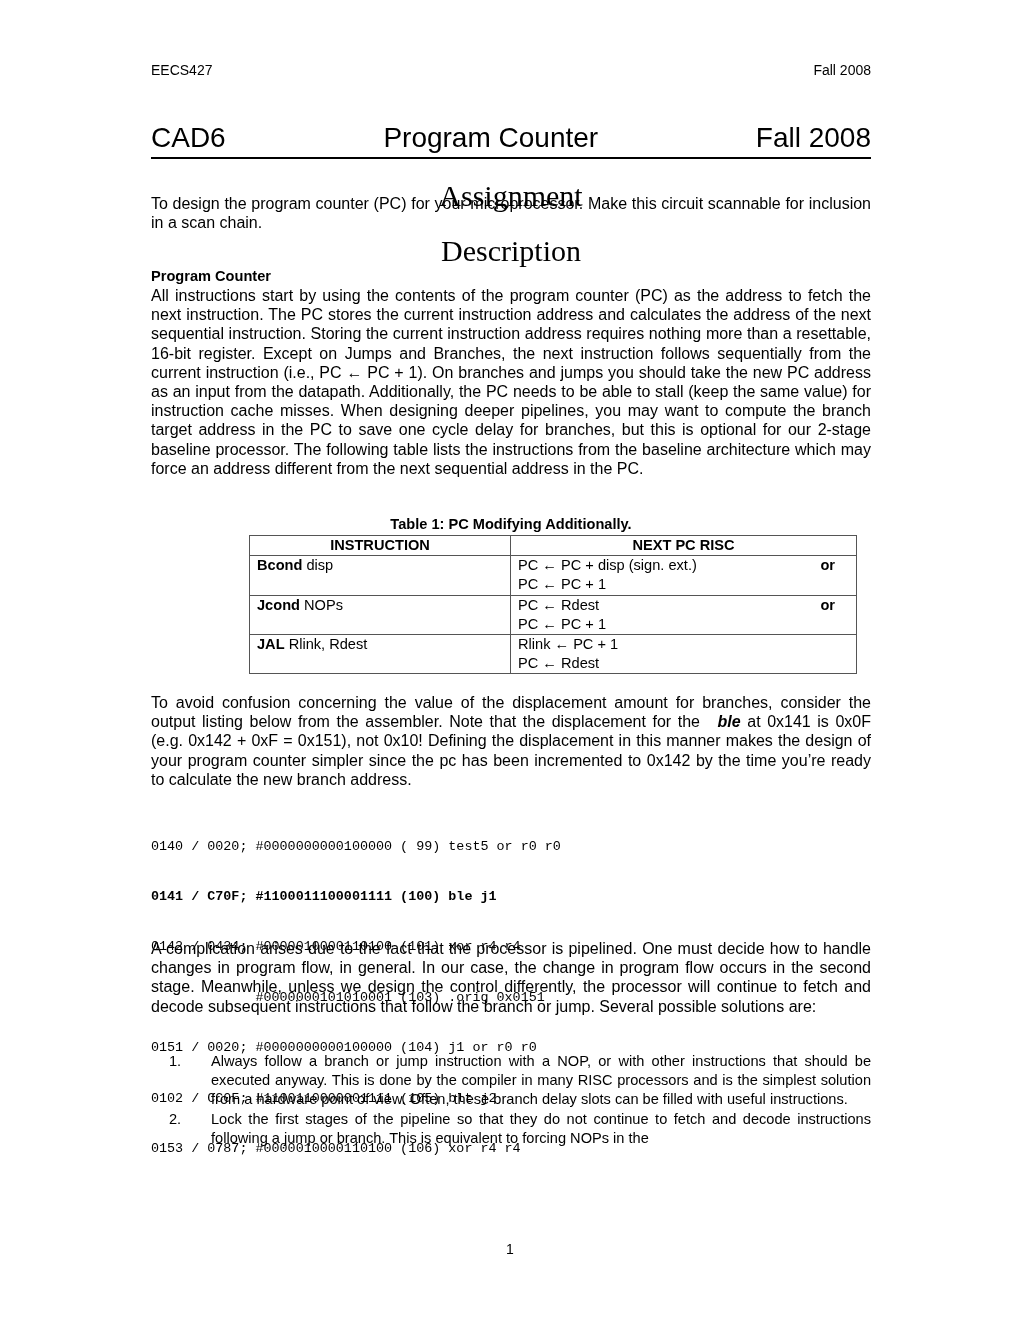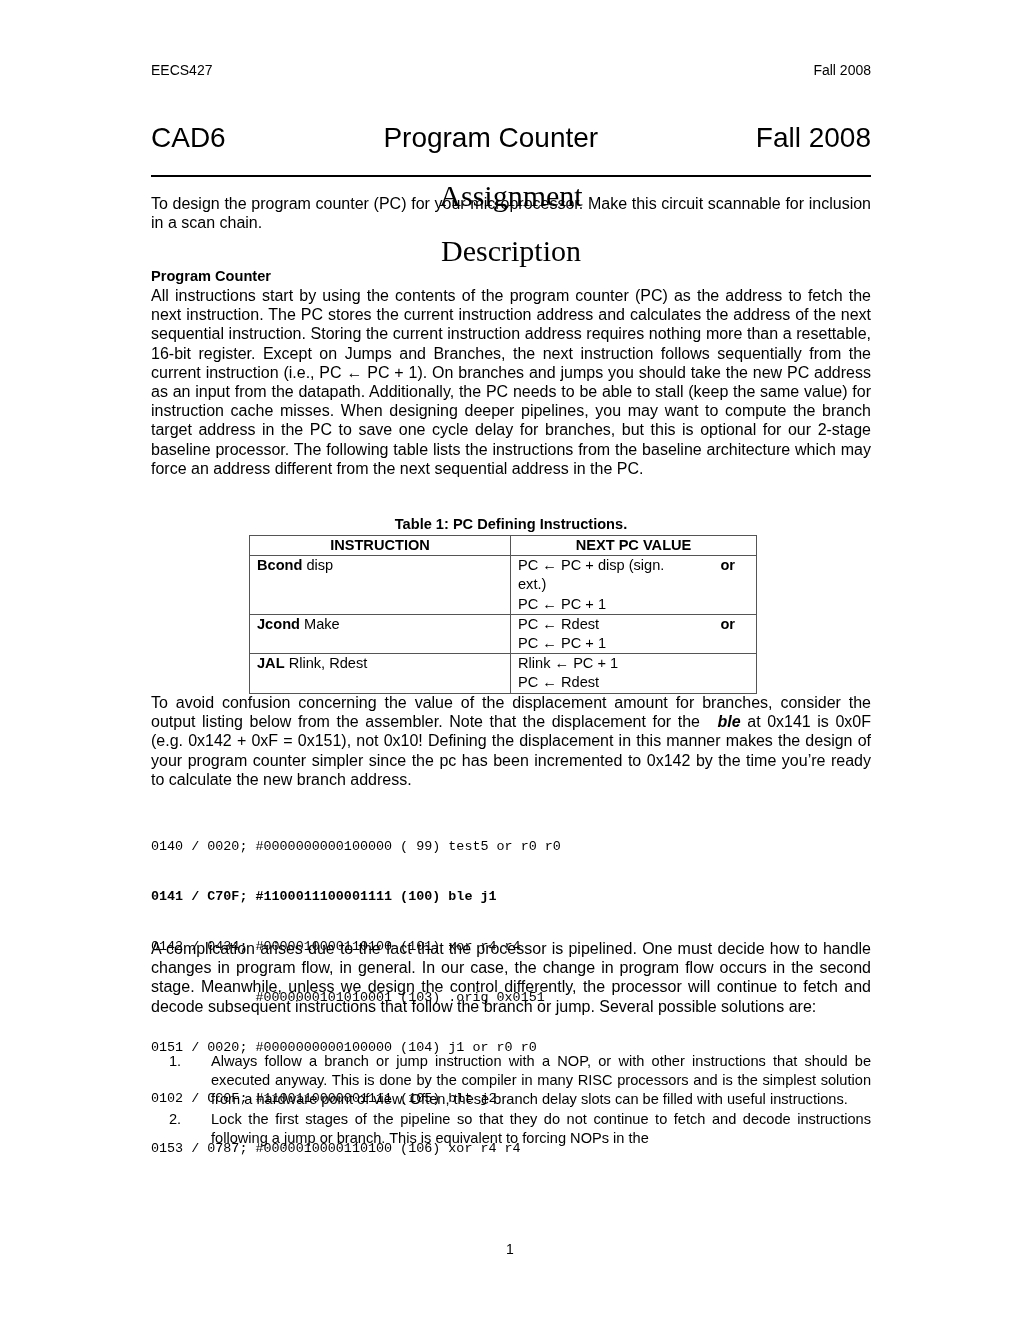--- a/index.html
+++ b/index.html
@@ -1,23 +1,23 @@
 <!DOCTYPE html>
 <html><head>
 <meta charset="utf-8">
 <style>
   html, body { margin: 0; padding: 0; background: #ffffff; }
   body { width: 1020px; height: 1320px; position: relative; overflow: hidden; color: #000; }
   .running-header { position: absolute; top: 62px; left: 151px; width: 720px; display: flex; justify-content: space-between; font-family: "Liberation Sans", sans-serif; font-size: 14px; }
-  .title-row { position: absolute; top: 120px; left: 151px; width: 720px; display: flex; justify-content: space-between; align-items: flex-end; font-family: "Liberation Sans", sans-serif; font-size: 28px; line-height: 36px; border-bottom: 2.5px solid #000; padding-bottom: 19px; }
+  .title-row { position: absolute; top: 120px; left: 151px; width: 720px; display: flex; justify-content: space-between; align-items: flex-end; font-family: "Liberation Sans", sans-serif; font-size: 28px; line-height: 36px; border-bottom: 2.5px solid #000; padding-bottom: 1px; }
   .section-head { position: absolute; left: 151px; width: 720px; text-align: center; font-family: "Liberation Serif", serif; font-size: 30px; line-height: 34px; }
   .para { position: absolute; left: 151px; width: 720px; font-family: "Liberation Sans", sans-serif; font-size: 16px; line-height: 19.2px; text-align: justify; margin: 0; }
   .subhead { position: absolute; left: 151px; top: 268px; font-family: "Liberation Sans", sans-serif; font-size: 14.6px; font-weight: bold; }
   .table-caption { position: absolute; top: 516px; left: 249px; width: 524px; text-align: center; font-family: "Liberation Sans", sans-serif; font-size: 14.6px; font-weight: bold; }
-  table.pc-table { position: absolute; top: 535px; left: 249px; width: 508px; border-collapse: collapse; font-family: "Liberation Sans", sans-serif; font-size: 14.6px; line-height: 19.2px; }
+  table.pc-table { position: absolute; top: 535px; left: 249px; width: 608px; border-collapse: collapse; font-family: "Liberation Sans", sans-serif; font-size: 14.6px; line-height: 19.2px; }
   table.pc-table th, table.pc-table td { border: 1px solid #555; padding: 0 7px; vertical-align: top; }
   table.pc-table th { font-weight: bold; text-align: center; }
   table.pc-table th.col1, table.pc-table td.col1 { width: 246px; }
   .nv-line { display: flex; justify-content: space-between; }
   .or { font-weight: bold; padding-right: 14px; margin-left: 37px; }
   .b { font-weight: bold; }
   .listing { position: absolute; top: 805px; left: 151px; font-family: "Liberation Mono", monospace; font-size: 13.4px; line-height: 16.8px; white-space: pre; }
   .listing .bold { font-weight: bold; }
   ol.solutions { position: absolute; top: 1052px; left: 151px; width: 720px; margin: 0; padding: 0; list-style: none; font-family: "Liberation Sans", sans-serif; font-size: 14.6px; line-height: 19.2px; }
   ol.solutions li { position: relative; padding-left: 60px; text-align: justify; }
@@ -39,41 +39,41 @@
   <span>Fall 2008</span>
 </div>
 
 <div class="section-head" style="top:179px;">Assignment</div>
 <p class="para" style="top:194px;">To design the program counter (PC) for your microprocessor. Make this circuit scannable for inclusion in a scan chain.</p>
 
 <div class="section-head" style="top:234px;">Description</div>
 <div class="subhead">Program Counter</div>
 <p class="para" style="top:286px;">All instructions start by using the contents of the program counter (PC) as the address to fetch the next instruction. The PC stores the current instruction address and calculates the address of the next sequential instruction. Storing the current instruction address requires nothing more than a resettable, 16-bit register. Except on Jumps and Branches, the next instruction follows sequentially from the current instruction (i.e., PC ←  PC + 1). On branches and jumps you should take the new PC address as an input from the datapath. Additionally, the PC needs to be able to stall (keep the same value) for instruction cache misses. When designing deeper pipelines, you may want to compute the branch target address in the PC to save one cycle delay for branches, but this is optional for our 2-stage baseline processor. The following table lists the instructions from the baseline architecture which may force an address different from the next sequential address in the PC.</p>
 
-<div class="table-caption">Table 1: PC Defining Instructions.</div>
+<div class="table-caption">Table 1: PC Modifying Additionally.</div>
 <table class="pc-table">
   <thead>
     <tr>
       <th class="col1">INSTRUCTION</th>
-      <th>NEXT PC VALUE</th>
+      <th>NEXT PC RISC</th>
     </tr>
   </thead>
   <tbody>
     <tr>
       <td class="col1"><span class="b">Bcond</span><span> disp</span></td>
       <td>
         <div class="nv-line">
             <span>PC ← PC + disp (sign. ext.)</span>
             <span class="or">or</span>
           </div>
         <div><span>PC ← PC + 1</span></div>
       </td>
     </tr>
     <tr>
-      <td class="col1"><span class="b">Jcond</span><span> Make</span></td>
+      <td class="col1"><span class="b">Jcond</span><span> NOPs</span></td>
       <td>
         <div class="nv-line">
             <span>PC ← Rdest</span>
             <span class="or">or</span>
           </div>
         <div><span>PC ← PC + 1</span></div>
       </td>
     </tr>
     <tr>
       <td class="col1"><span class="b">JAL</span><span> Rlink, Rdest</span></td>

